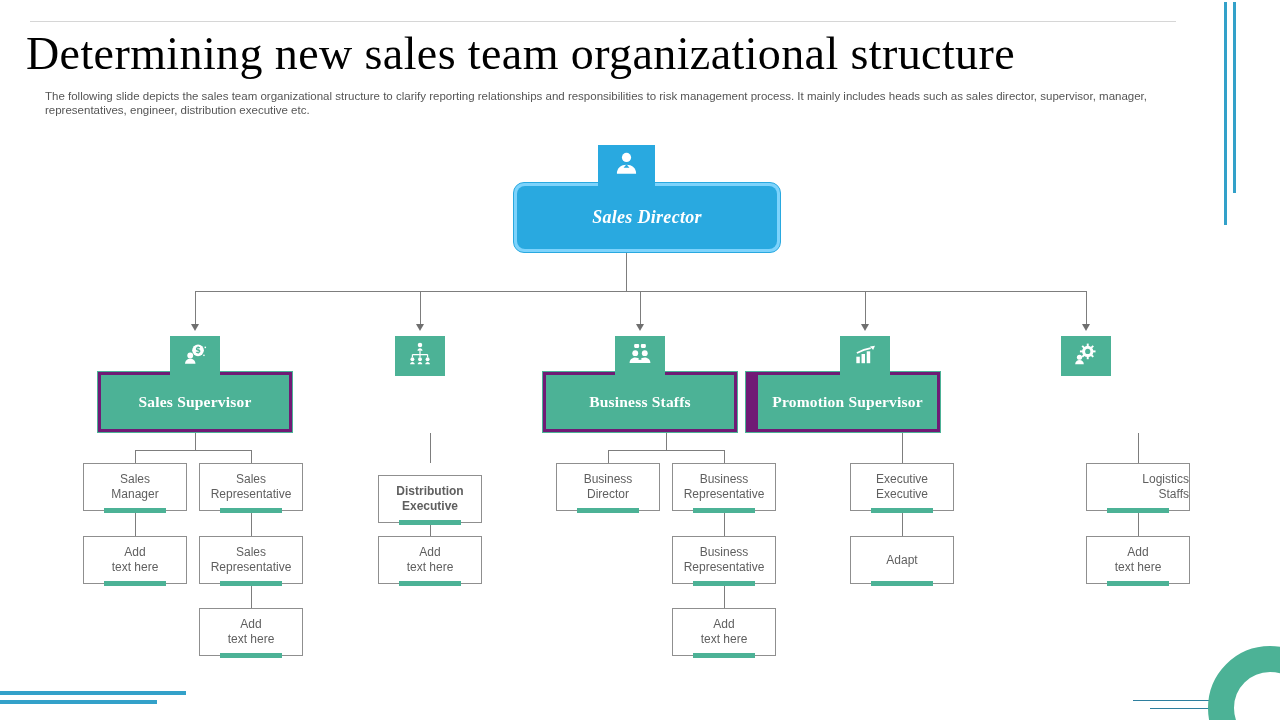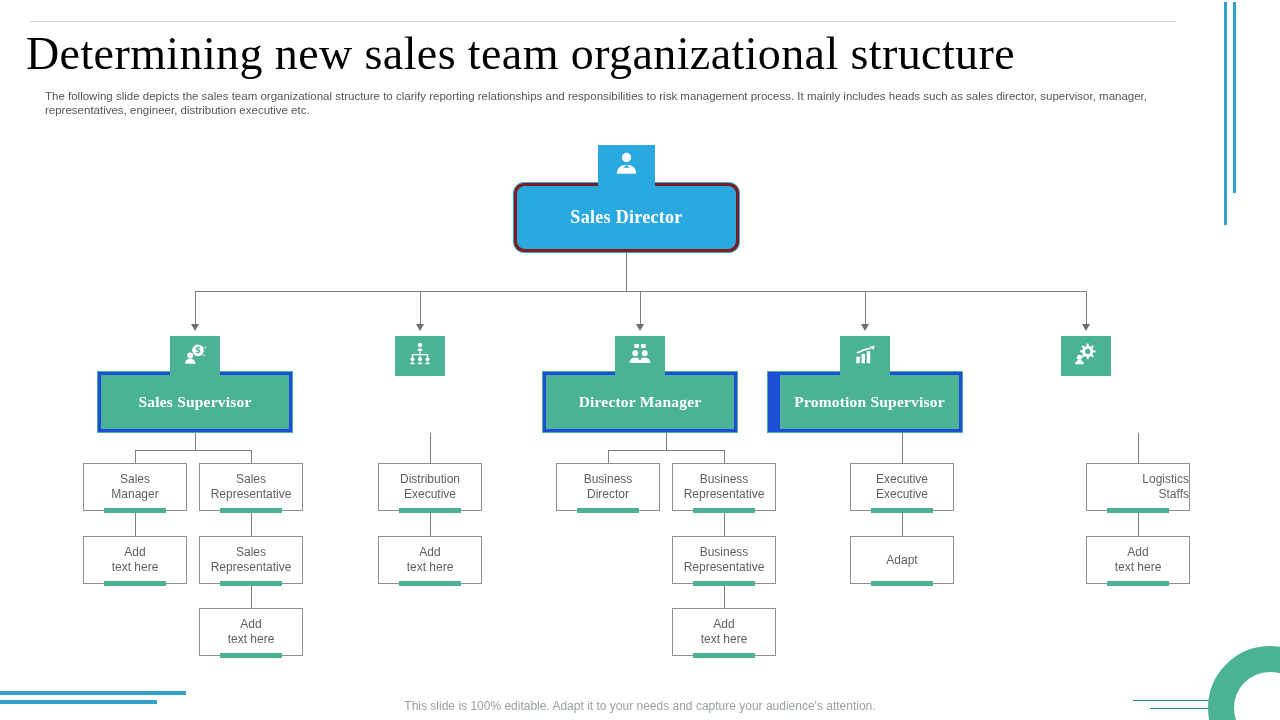--- a/index.html
+++ b/index.html
@@ -16,31 +16,31 @@
   .vline{position:absolute;width:3px;background:#33A1C9;}
   .v1{left:1224px;top:2px;height:223px;}
   .v2{left:1233px;top:2px;height:191px;}
 
   
   .cl{position:absolute;background:#7d7d7d;}
   .arr{position:absolute;width:0;height:0;border-left:4px solid transparent;
        border-right:4px solid transparent;border-top:7px solid #6f6f6f;}
 
   
-  .dir-box{position:absolute;left:513px;top:182px;width:227px;height:71px;box-sizing:border-box;
-           border:1px solid #29A9E0;border-radius:11px;padding:3px;background:#7f1d1d;}
+  .dir-box{position:absolute;left:513px;top:182px;width:268px;height:71px;box-sizing:border-box;
+           border:1px solid #29A9E0;border-radius:11px;padding:3px;background:#7dd3fc;font-style:italic;}
   .dir-inner{width:100%;height:100%;background:#29A9E0;border-radius:8px;display:flex;align-items:center;
            justify-content:center;color:#fff;font-family:"Liberation Serif",serif;font-weight:700;
            font-size:18px;letter-spacing:.3px;}
   .dir-tab{position:absolute;left:598px;top:145px;width:57px;height:41px;background:#29A9E0;
            display:flex;align-items:center;justify-content:center;}
 
   
   .mgr-box{position:absolute;top:371px;width:196px;height:62px;box-sizing:border-box;
-           border:1px solid #4CB296;padding:3px;background:#1d4ed8;}
+           border:1px solid #4CB296;padding:3px;background:#701a75;}
   .mgr-inner{width:100%;height:100%;background:#4CB296;display:flex;align-items:center;justify-content:center;
            color:#fff;font-family:"Liberation Serif",serif;font-weight:700;font-size:15.5px;letter-spacing:.2px;
            text-align:center;}
   .mgr-tab{position:absolute;top:336px;width:50px;height:40px;background:#4CB296;
            display:flex;align-items:center;justify-content:center;}
 
   
   .leaf{position:absolute;width:104px;height:48px;box-sizing:border-box;background:#fff;
         border:1px solid #8f8f8f;display:flex;flex-direction:column;align-items:center;justify-content:center;
         font-size:12px;line-height:15px;color:#5f5f5f;text-align:center;}
@@ -121,24 +121,24 @@
     </span>
   </div>
 
   <div class="mgr-box" style="left:97px;">
     <div class="mgr-inner">
         <span>Sales Supervisor</span>
       </div>
     </div>
   <div class="mgr-box" style="left:542px;">
     <div class="mgr-inner">
-        <span>Director Manager</span>
+        <span>Business Staffs</span>
       </div>
     </div>
-  <div class="mgr-box" style="left:767px;padding-left:12px;">
+  <div class="mgr-box" style="left:745px;padding-left:12px;">
     <div class="mgr-inner">
         <span>Promotion Supervisor</span>
       </div>
     </div>
 
   <div class="mgr-tab" style="left:170px;">
     <span>
       <svg width="26" height="26" viewBox="0 0 24 24" fill="#ffffff">
         <circle cx="7.6" cy="13.4" r="2.7"></circle>
         <path d="M2.8 21c0-2.7 2.1-4.6 4.8-4.6s4.8 1.9 4.8 4.6z"></path>
@@ -226,21 +226,21 @@
   <div class="leaf" style="left:199px;top:536px;">
     <span>Sales</span>
     <span>Representative</span>
     <span class="leaf-bar"></span>
   </div>
   <div class="leaf" style="left:199px;top:608px;">
     <span>Add</span>
     <span>text here</span>
     <span class="leaf-bar"></span>
   </div>
-  <div class="leaf" style="left:378px;top:463px;">
+  <div class="leaf" style="left:378px;top:475px;font-weight:bold;">
     <span>Distribution</span>
     <span>Executive</span>
     <span class="leaf-bar"></span>
   </div>
   <div class="leaf" style="left:378px;top:536px;">
     <span>Add</span>
     <span>text here</span>
     <span class="leaf-bar"></span>
   </div>
   <div class="leaf" style="left:556px;top:463px;">
@@ -277,20 +277,19 @@
     <span>Logistics</span>
     <span>Staffs</span>
     <span class="leaf-bar"></span>
   </div>
   <div class="leaf" style="left:1086px;top:536px;">
     <span>Add</span>
     <span>text here</span>
     <span class="leaf-bar"></span>
   </div>
 
-  <div class="footer">This slide is 100% editable. Adapt it to your needs and capture your audience's attention.</div>
   <div class="blue-bar bb1"></div>
   <div class="blue-bar bb2"></div>
   <div class="thin-teal tt1"></div>
   <div class="thin-teal tt2"></div>
   <div class="ring"></div>
 
 </div>
 
 </body></html>

